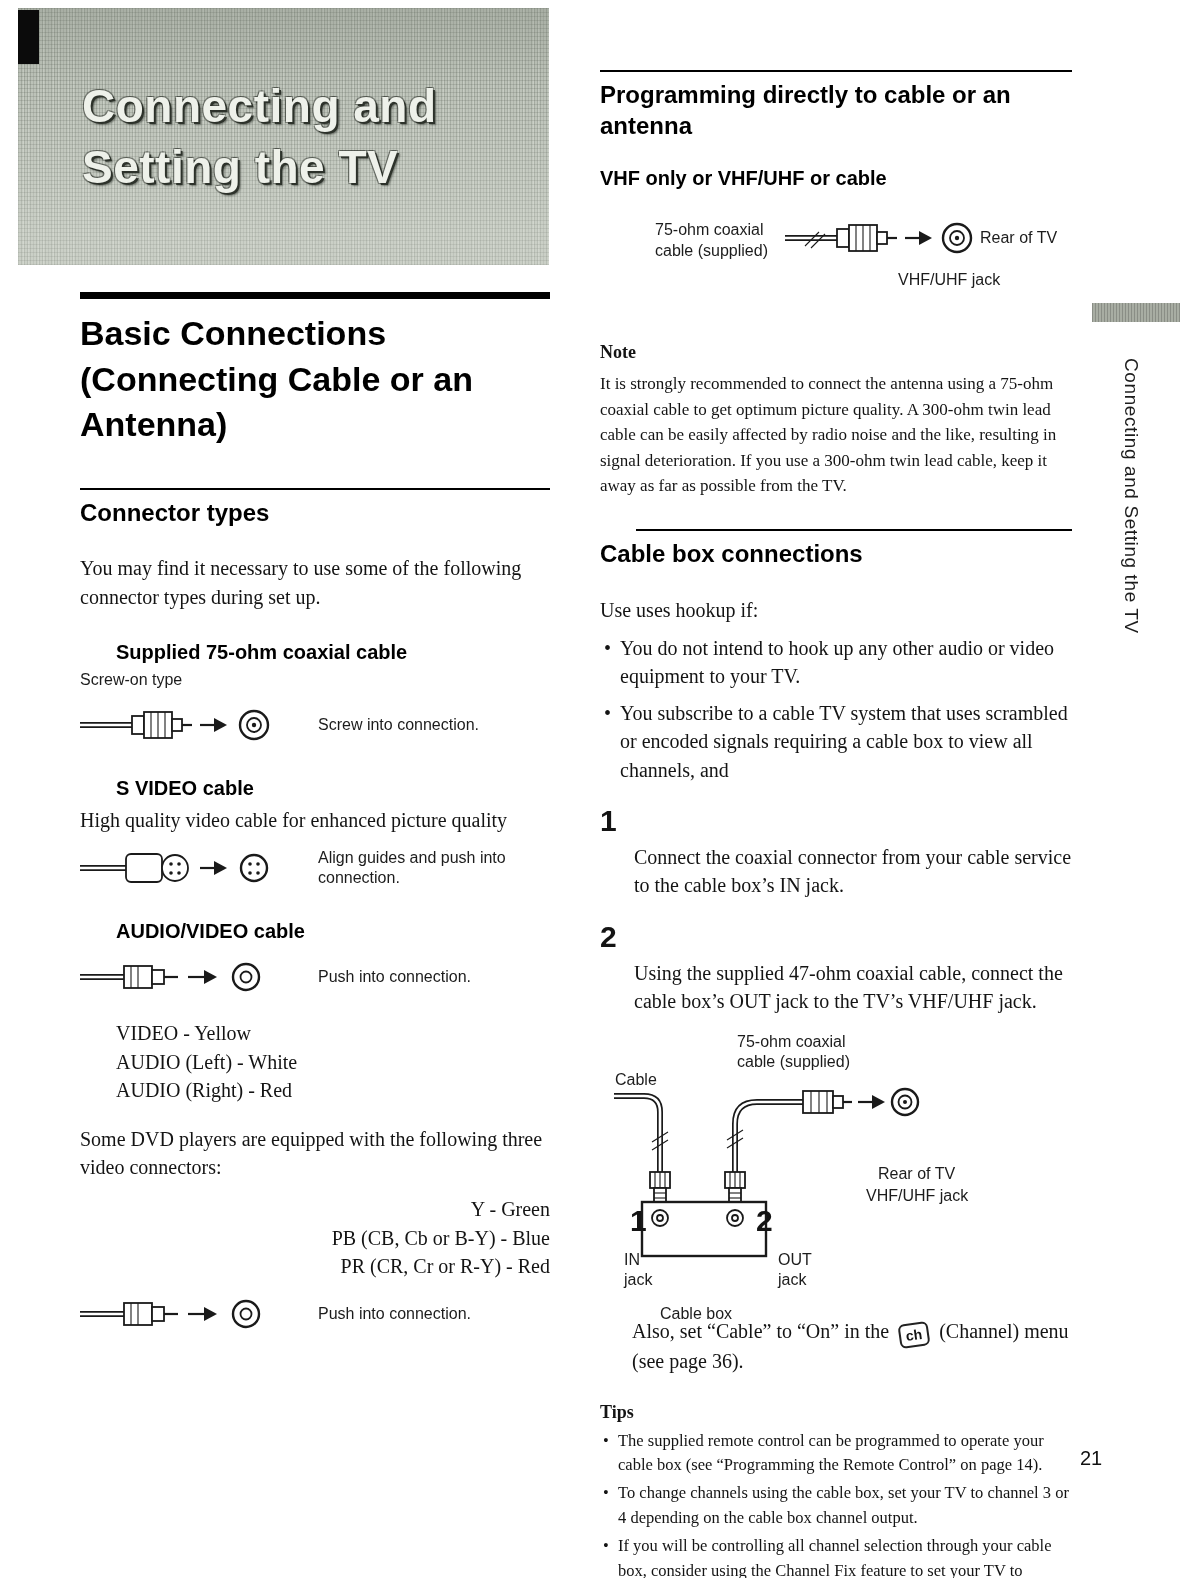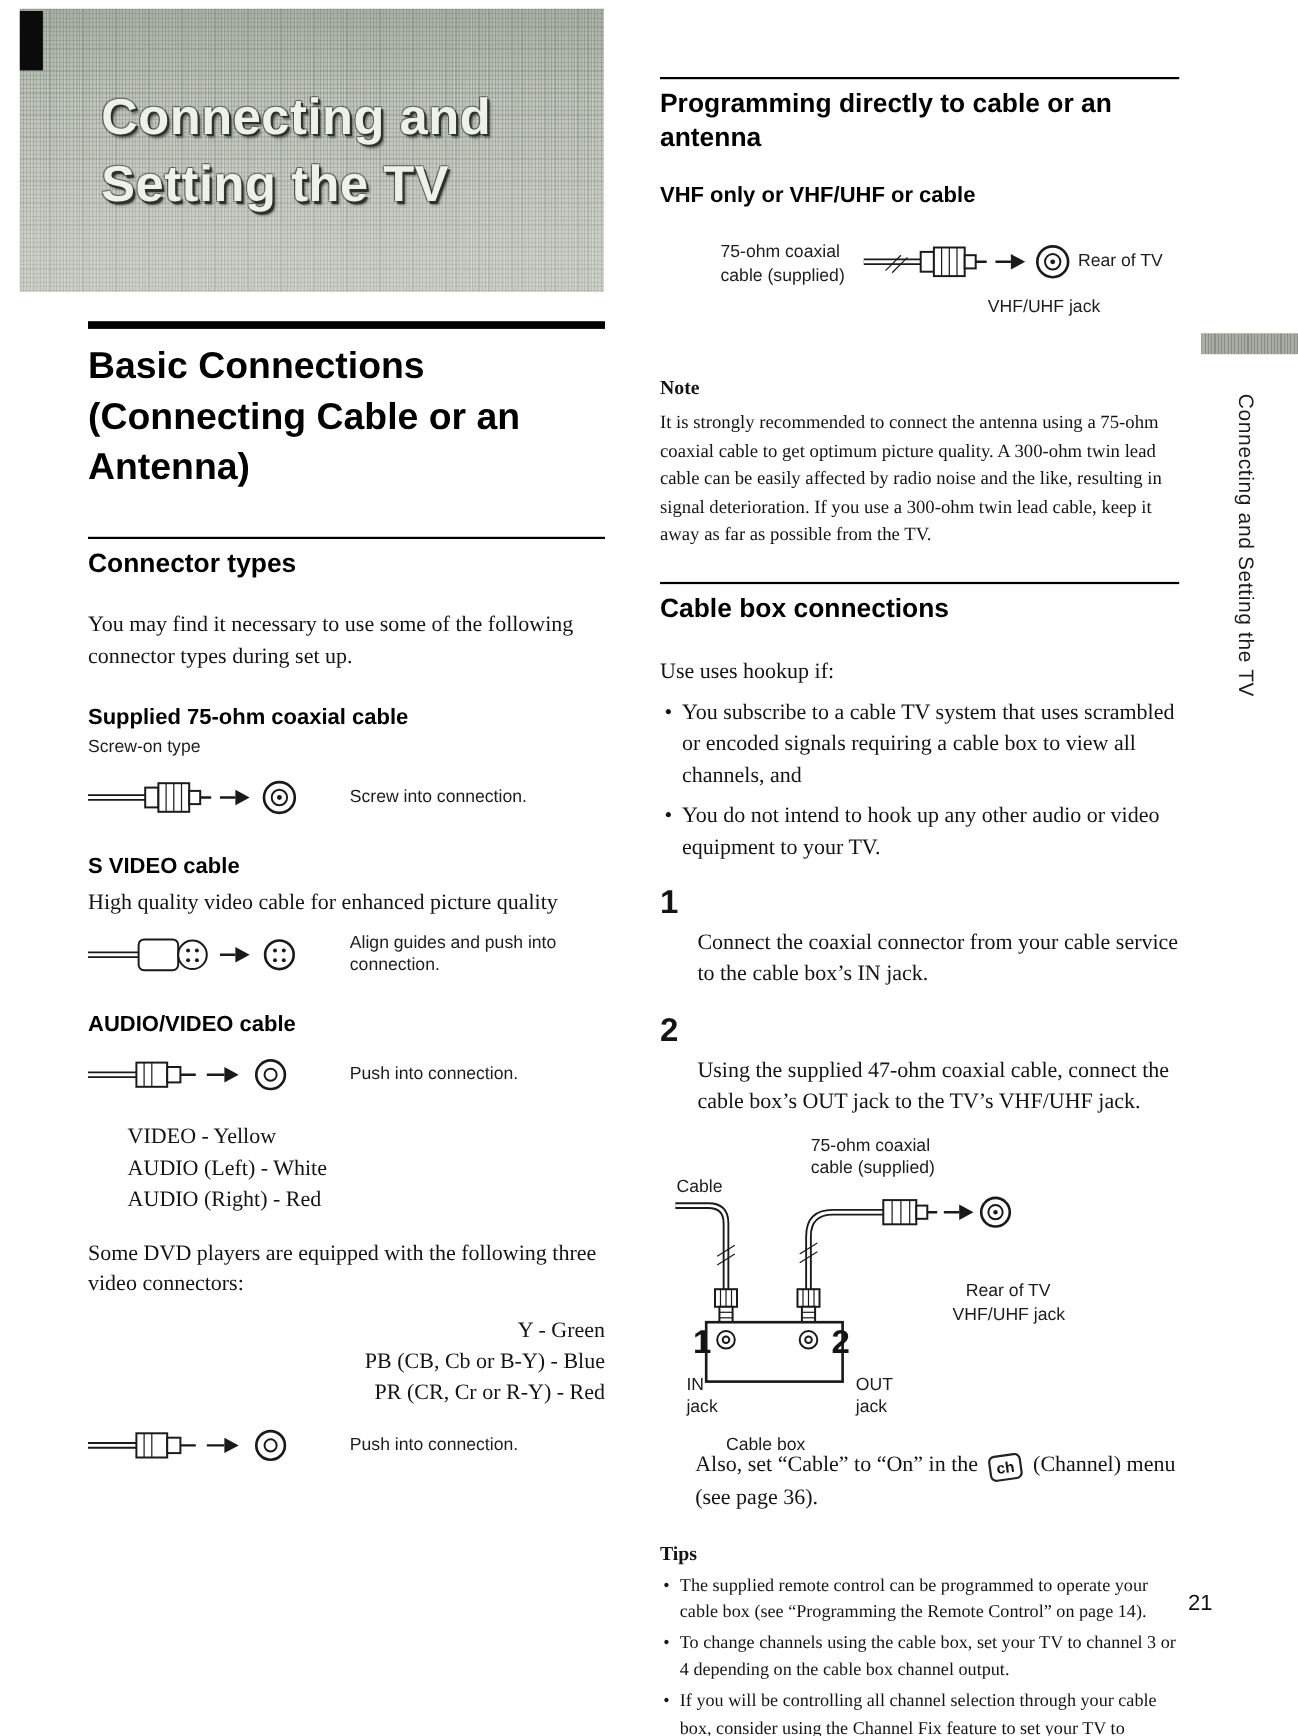--- a/index.html
+++ b/index.html
@@ -15,21 +15,21 @@
     position:absolute; left:18px; top:8px; width:531px; height:257px;
     background-color:#bcc2b8;
     background-image:
       linear-gradient(180deg, rgba(120,128,116,.30), rgba(120,128,116,0) 30%, rgba(235,238,231,.30) 88%),
       repeating-linear-gradient(90deg, rgba(60,68,58,.20) 0 1px, rgba(0,0,0,0) 1px 3px),
       repeating-linear-gradient(0deg, rgba(60,68,58,.16) 0 1px, rgba(0,0,0,0) 1px 4px),
       repeating-linear-gradient(90deg, rgba(255,255,255,.16) 0 1px, rgba(0,0,0,0) 1px 5px);
   }
   .banner-corner { position:absolute; left:0; top:2px; width:21px; height:54px; background:#0b0b0b; }
   .banner-title {
-    position:absolute; left:74px; top:68px; width:440px;
+    position:absolute; left:64px; top:68px; width:440px;
     font-family:"Liberation Sans", sans-serif; font-weight:bold;
     font-size:46px; line-height:1.32; letter-spacing:.5px;
     color:#eef1ea; white-space:pre-line;
     text-shadow: 2px 2px 0 rgba(42,47,40,.95), 3px 3px 2px rgba(42,47,40,.55),
                  -1px -1px 0 rgba(42,47,40,.45), 1px -1px 0 rgba(42,47,40,.45), -1px 1px 0 rgba(42,47,40,.45);
   }
 
   
   .side-tab {
     position:absolute; left:1092px; top:303px; width:88px; height:19px;
@@ -62,21 +62,21 @@
     font-size:24px; line-height:1.28; margin-top:8px; color:#000; white-space:pre-line;
   }
   .h3 {
     font-family:"Liberation Sans", sans-serif; font-weight:bold;
     font-size:20px; color:#000;
   }
   .serif-body { font-size:20px; line-height:1.42; }
   .small-sans { font-family:"Liberation Sans", sans-serif; font-size:16px; line-height:1.3; color:#1c1c1c; }
 
   .mt6{margin-top:6px;} .mt14{margin-top:14px;text-align:right;}
-  .mt20{margin-top:20px;} .mt26{margin-top:26px;} .mt30{margin-top:30px;} .mt40{margin-top:40px;}
+  .mt20{margin-top:20px;} .mt26{margin-top:26px;} .mt30{margin-top:30px;margin-left:36px;} .mt40{margin-top:40px;}
 
   .indent { margin-left:36px; }
 
   .diagram-row { display:flex; align-items:center; margin-top:12px; }
   .diagram-row .caption { margin-left:26px; width:190px; }
 
   
   .part  { fill:#fff; stroke:#1a1a1a; stroke-width:1.8; }
   .part2 { fill:#fff; stroke:#1a1a1a; stroke-width:2.4; }
   .thin  { stroke:#1a1a1a; stroke-width:1.1; }
@@ -283,22 +283,22 @@
 
     <div class="note-head">Note</div>
     <p class="note-text">It is strongly recommended to connect the antenna using a 75-ohm coaxial cable to get optimum picture quality. A 300-ohm twin lead cable can be easily affected by radio noise and the like, resulting in signal deterioration. If you use a 300-ohm twin lead cable, keep it away as far as possible from the TV.</p>
 
     <div class="rule-thin mt30"></div>
     <div class="h2">Cable box connections</div>
 
     <p class="serif-body mt26">Use uses hookup if:</p>
 
     <ul class="bullets">
+      <li>You do not intend to hook up any other audio or video equipment to your TV.</li>
       <li>You subscribe to a cable TV system that uses scrambled or encoded signals requiring a cable box to view all channels, and</li>
-      <li>You do not intend to hook up any other audio or video equipment to your TV.</li>
     </ul>
 
     <div class="step">
       <div class="step-num">1</div>
       <div class="step-text">Connect the coaxial connector from your cable service to the cable box’s IN jack.</div>
     </div>
     <div class="step">
       <div class="step-num">2</div>
       <div class="step-text">Using the supplied 47-ohm coaxial cable, connect the cable box’s OUT jack to the TV’s VHF/UHF jack.</div>
     </div>

